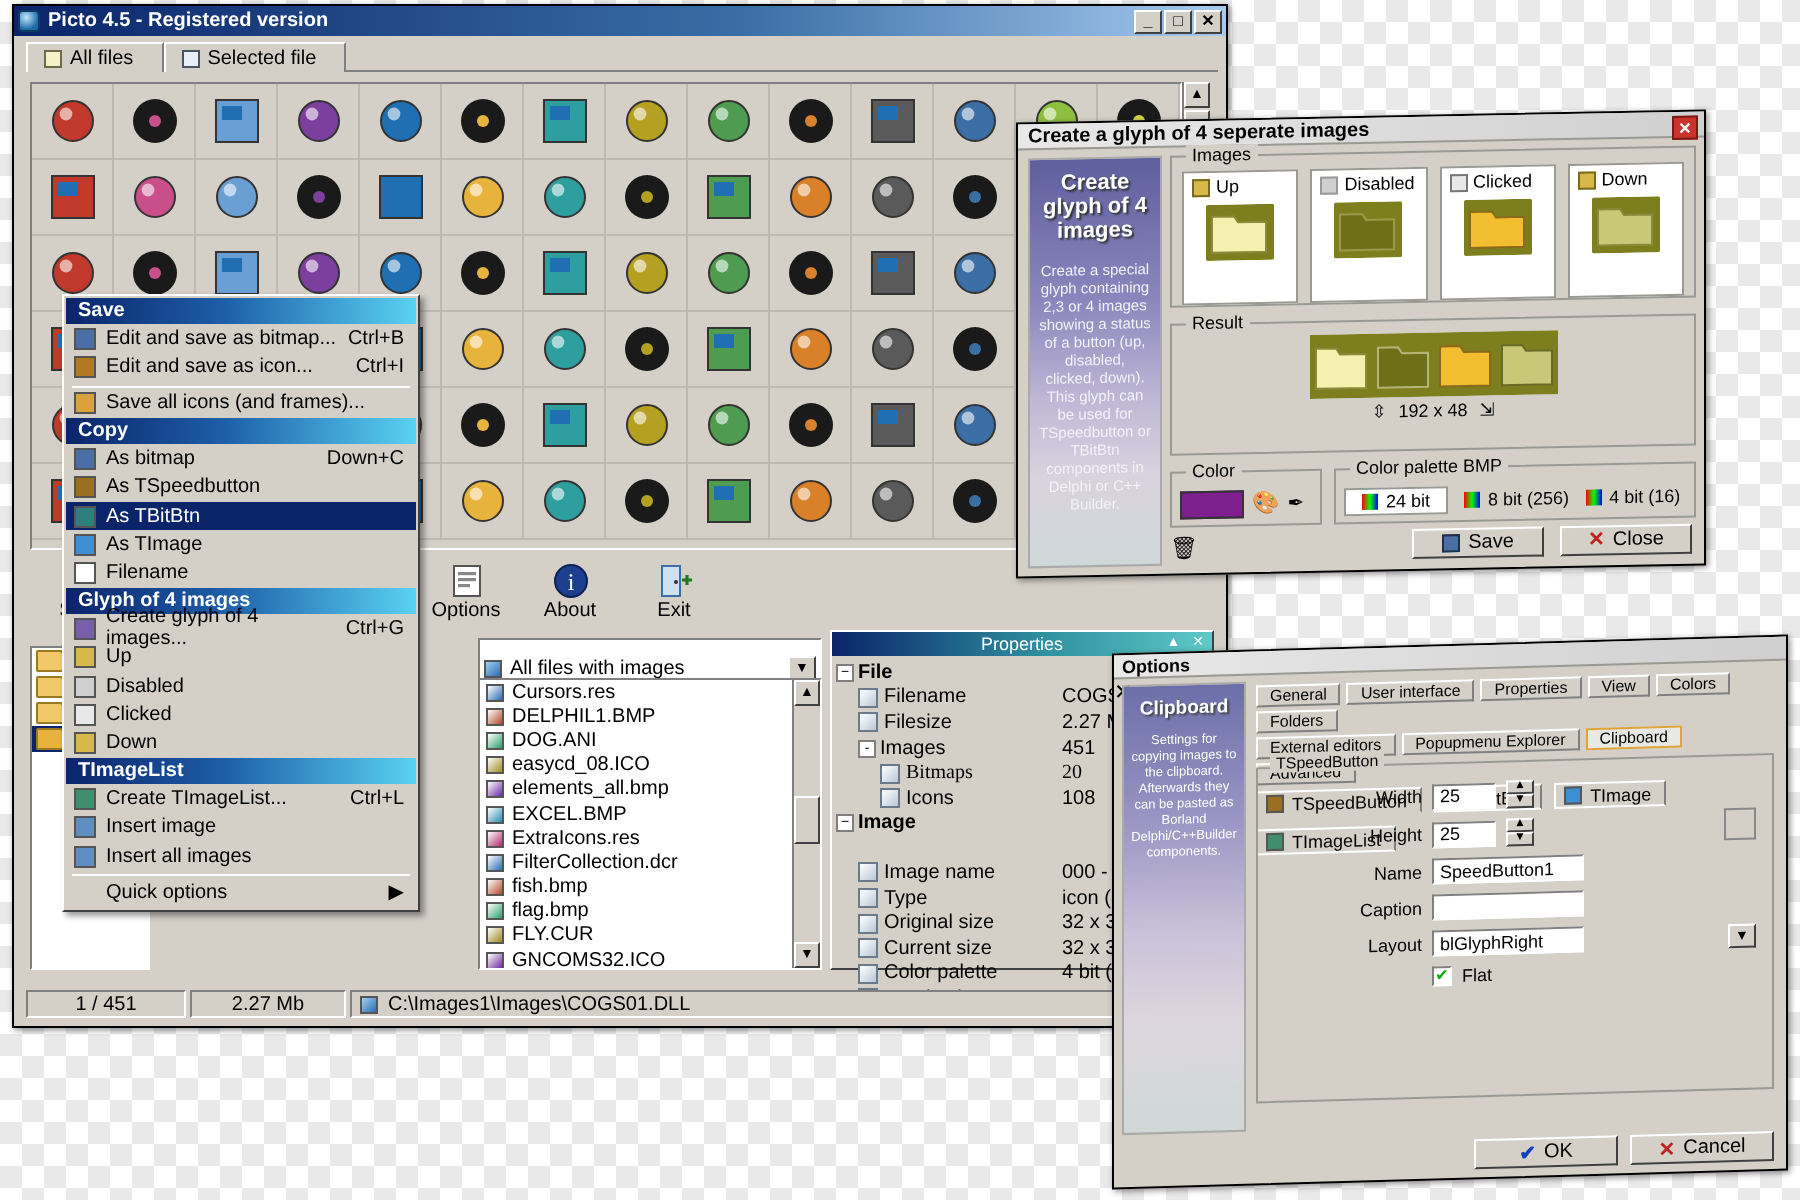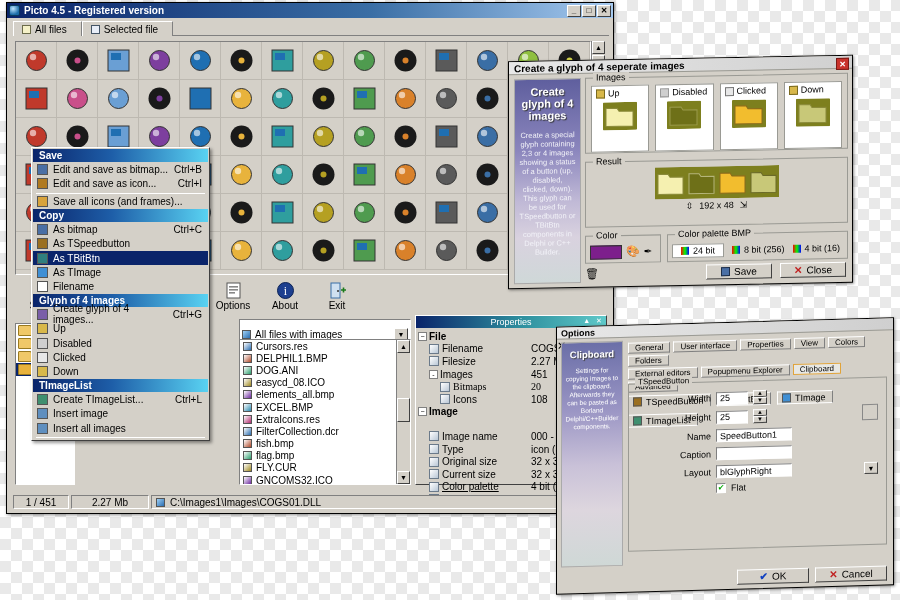--- a/index.html
+++ b/index.html
@@ -944,35 +944,35 @@
         <div class="prow" style="padding-left: 11px; position: relative;">
           <span class="pico"></span>
           <span class="plabel">Original size</span>
           <span style="position:absolute;left:113px;">32 x 32</span>
         </div>
         <div class="prow" style="padding-left: 11px; position: relative;">
           <span class="pico"></span>
           <span class="plabel">Current size</span>
           <span style="position:absolute;left:113px;">32 x 32</span>
         </div>
-        <div class="prow" style="padding-left: 11px; position: relative; text-decoration: underline;">
+        <div class="prow" style="padding-left: 11px; position: relative;">
           <span class="pico"></span>
           <span class="plabel">Color palette</span>
           <span style="position:absolute;left:113px;">4 bit (16)</span>
         </div>
         <div class="prow" style="padding-left: 11px; position: relative;">
           <span class="pico"></span>
           <span class="plabel">Used colors</span>
           <span style="position:absolute;left:113px;">11</span>
         </div>
       </div>
   </div>
 
   <div id="status">
-    <div class="spanel" style="width:56px">1 / 451</div>
+    <div class="spanel" style="width:80px">1 / 451</div>
     <div class="spanel" style="width:78px">2.27 Mb</div>
     <div class="spanel" style="flex:1;justify-content:flex-start;gap:5px">
       <span class="fico"></span>
       <span>C:\Images1\Images\COGS01.DLL</span>
     </div>
   </div>
 </div>
 
 <div id="menu">
     <div class="msec">Save</div>
@@ -988,21 +988,21 @@
     </div>
     <div class="msep"></div>
     <div class="mitem">
       <span class="mico" style="background:#d8a33c;border:1px solid #555;display:inline-block;"></span>
       <span>Save all icons (and frames)...</span>
     </div>
     <div class="msec">Copy</div>
     <div class="mitem">
       <span class="mico" style="background:#4a6fa5;border:1px solid #555;display:inline-block;"></span>
       <span>As bitmap</span>
-      <span class="macc">Ctrl+C</span>
+      <span class="macc">Down+C</span>
     </div>
     <div class="mitem">
       <span class="mico" style="background:#9a6f20;border:1px solid #555;display:inline-block;"></span>
       <span>As TSpeedbutton</span>
     </div>
     <div class="mitem sel">
       <span class="mico" style="background:#2f7f7f;border:1px solid #555;display:inline-block;"></span>
       <span>As TBitBtn</span>
     </div>
     <div class="mitem">
@@ -1043,20 +1043,25 @@
     </div>
     <div class="mitem">
       <span class="mico" style="background:#5f8fbf;border:1px solid #555;display:inline-block;"></span>
       <span>Insert image</span>
     </div>
     <div class="mitem">
       <span class="mico" style="background:#5f8fbf;border:1px solid #555;display:inline-block;"></span>
       <span>Insert all images</span>
     </div>
     <div class="msep"></div>
+    <div class="mitem">
+      <span class="mico"></span>
+      <span>Quick options</span>
+      <span class="macc">▶</span>
+    </div>
   </div>
 
 <div class="win" id="glyph">
   <div class="gtitle">
     <span>Create a glyph of 4 seperate images</span>
   </div>
   <div class="closeX">✕</div>
 
   <div class="sidepanel">
     <div class="sh">Create glyph of 4 images</div>

